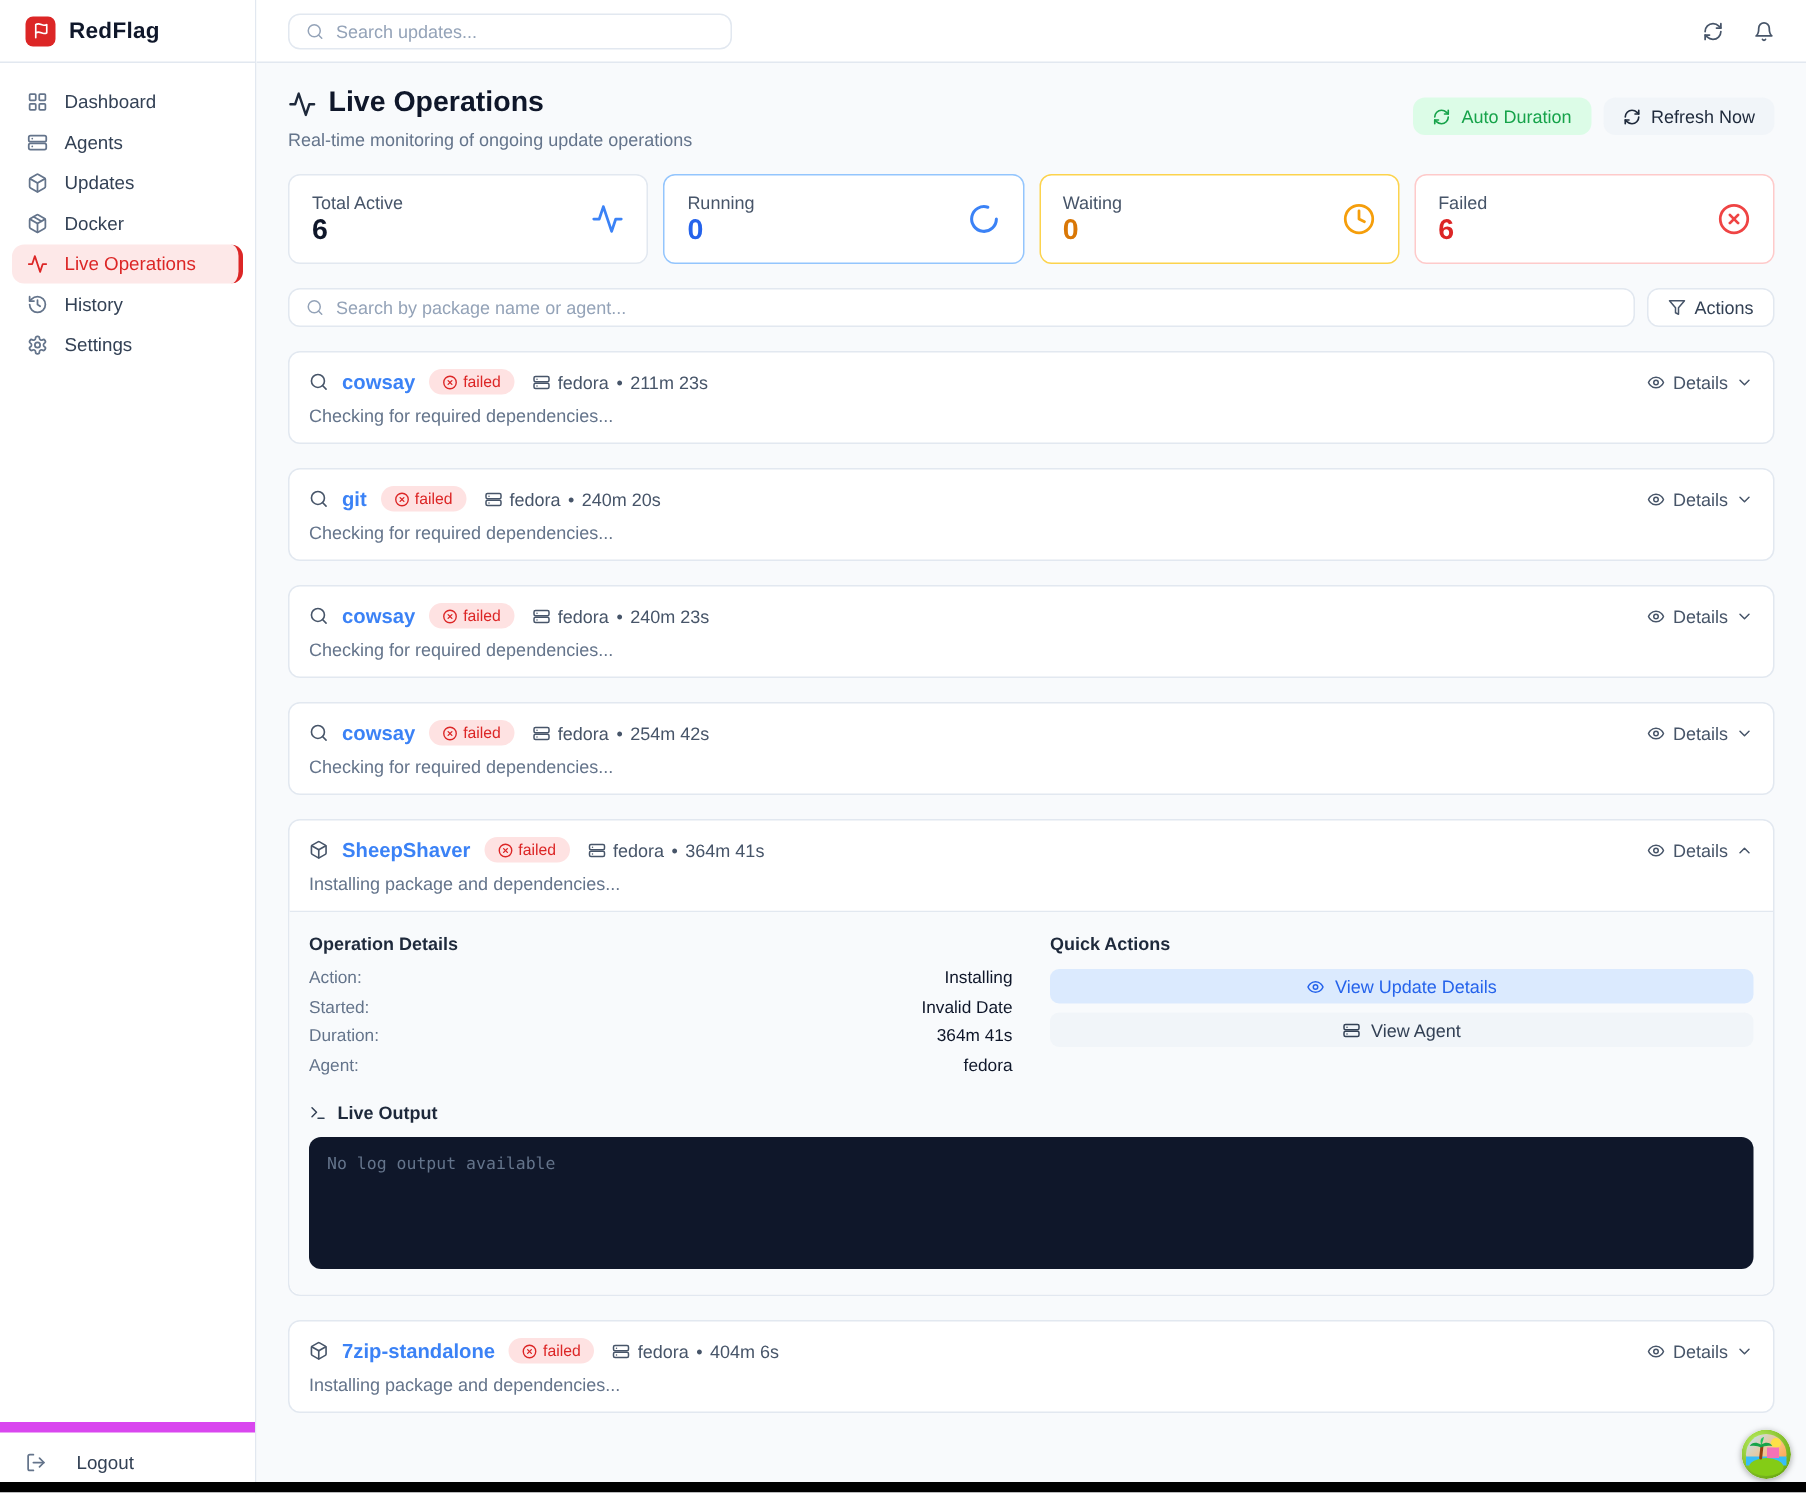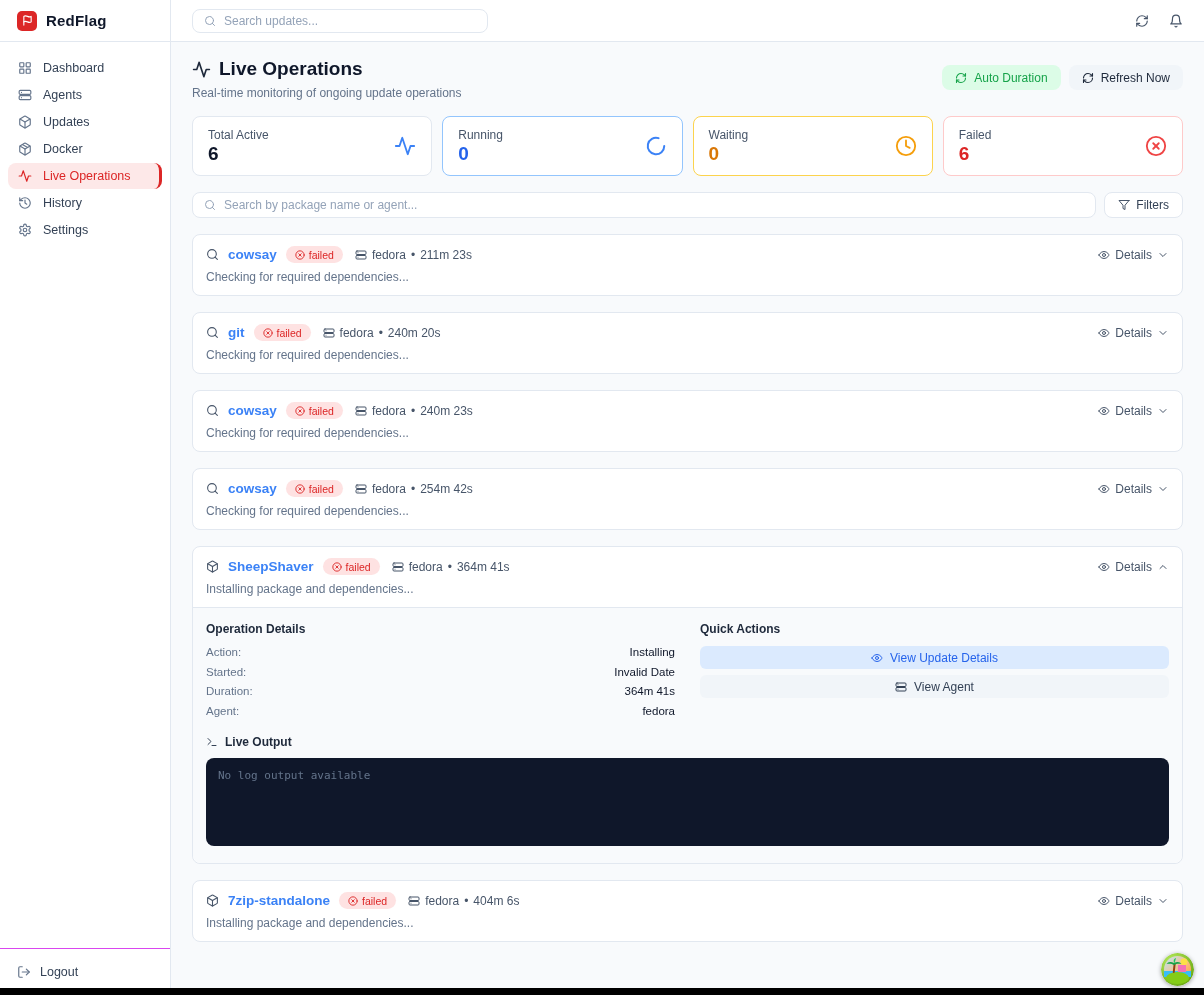--- a/index.html
+++ b/index.html
@@ -12,21 +12,21 @@
   .sidebar { width:171px; min-width:171px; background:#fff; border-right:1px solid #e2e8f0; display:flex; flex-direction:column; }
   .logo-row { height:42px; border-bottom:1px solid #e2e8f0; display:flex; align-items:center; gap:9px; padding:0 17px; }
   .logo-mark { width:20px; height:20px; border-radius:5px; background:#dc2626; display:flex; align-items:center; justify-content:center; }
   .logo-mark svg { width:11px; height:11px; color:#fff; }
   .brand-name { font-size:15px; font-weight:700; color:#0f172a; letter-spacing:.2px; }
   .nav { flex:1; padding:13px 8px; display:flex; flex-direction:column; gap:1px; }
   .nav-item { display:flex; align-items:center; gap:11px; padding:6px 10px; border-radius:8px; font-size:12.5px; color:#334155; cursor:pointer; height:26px; }
   .nav-item svg { width:14px; height:14px; color:#64748b; flex:none; }
   .nav-item.active { background:#fde8e8; color:#dc2626; border-right:3px solid #dc2626; font-weight:500; }
   .nav-item.active svg { color:#dc2626; }
-  .logout-row { border-top:1px solid #d946ef; height:47px; display:flex; align-items:center; gap:9px; padding:0 17px; font-size:12.5px; color:#334155; cursor:pointer; }
+  .logout-row { border-top:7px solid #d946ef; height:47px; display:flex; align-items:center; gap:20px; padding:0 17px; font-size:12.5px; color:#334155; cursor:pointer; }
   .logout-row svg { width:14px; height:14px; color:#64748b; }
 
   
   .main { flex:1; display:flex; flex-direction:column; background:#f8fafc; min-width:0; }
   .topbar { height:42px; background:#fff; border-bottom:1px solid #e2e8f0; display:flex; align-items:center; justify-content:space-between; padding:0 21px; }
   .search-box { display:flex; align-items:center; gap:8px; border:1px solid #e2e8f0; border-radius:8px; background:#fff; padding:0 11px; }
   .search-box svg { width:12px; height:12px; color:#94a3b8; flex:none; }
   .search-box input { border:none; outline:none; background:transparent; font-size:12px; color:#334155; flex:1; font-family:"Liberation Sans", sans-serif; }
   .search-box input::placeholder { color:#94a3b8; }
   .topbar .search-box { width:296px; height:24px; }
@@ -280,21 +280,21 @@
           <svg viewBox="0 0 24 24" fill="none" stroke="currentColor" stroke-width="2" stroke-linecap="round" stroke-linejoin="round">
               <circle cx="11" cy="11" r="8"></circle>
               <line x1="21" y1="21" x2="16.65" y2="16.65"></line>
             </svg>
           <input placeholder="Search by package name or agent..." style="">
         </div>
         <button class="btn-filters">
           <svg viewBox="0 0 24 24" fill="none" stroke="currentColor" stroke-width="2" stroke-linecap="round" stroke-linejoin="round">
               <polygon points="22 3 2 3 10 12.46 10 19 14 21 14 12.46 22 3"></polygon>
             </svg>
-          <span>Filters</span>
+          <span>Actions</span>
         </button>
       </div>
 
       <div class="op-card">
         <div class="op-head">
           <div class="op-left">
             <svg viewBox="0 0 24 24" fill="none" stroke="currentColor" stroke-width="2" stroke-linecap="round" stroke-linejoin="round">
                 <circle cx="11" cy="11" r="8"></circle>
                 <line x1="21" y1="21" x2="16.65" y2="16.65"></line>
               </svg>

